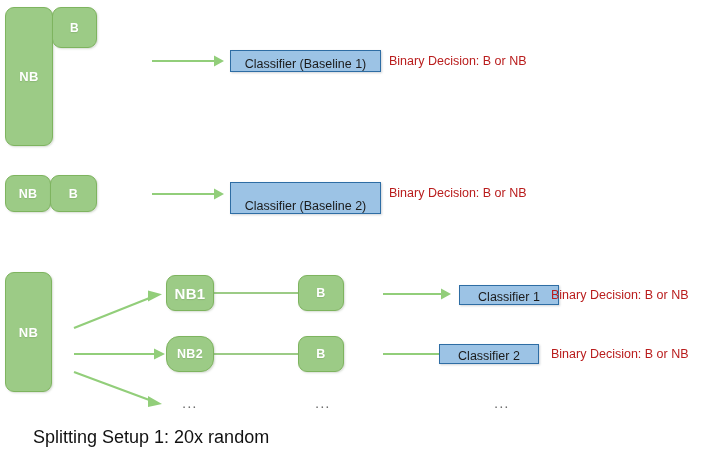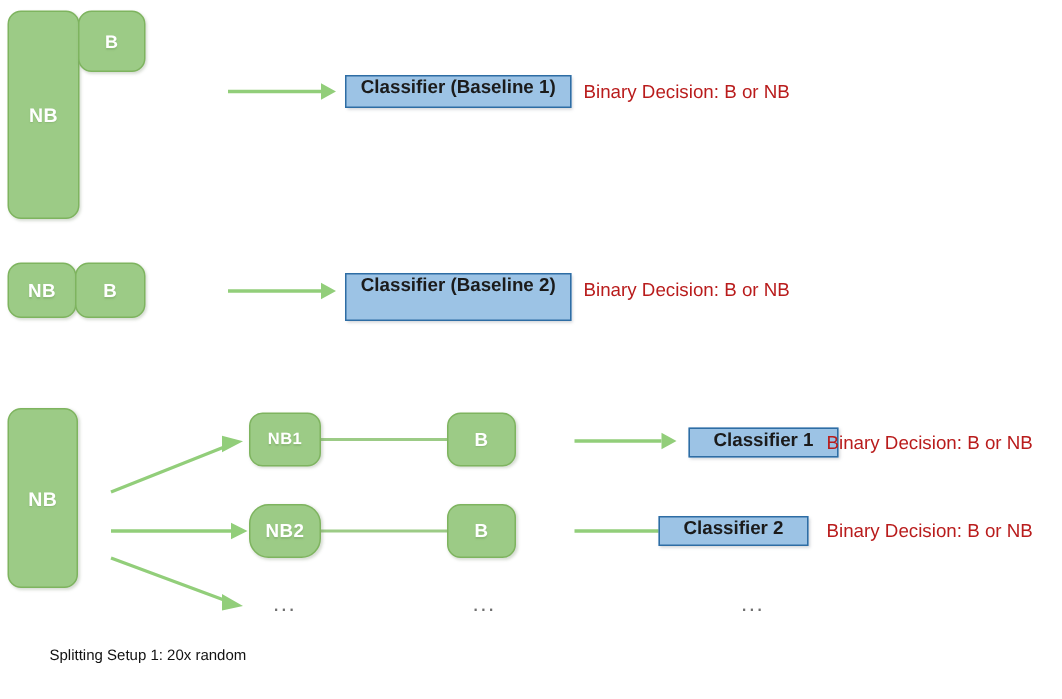--- a/index.html
+++ b/index.html
@@ -31,38 +31,38 @@
     letter-spacing: 0.3px;
     text-shadow: 0 1px 1px rgba(110,150,90,0.35);
     box-shadow: 1px 1px 2px rgba(120,140,110,0.30);
   }
   .classifier {
     position: absolute;
     background: #9CC3E5;
     border: 1px solid #2E6DA4;
     box-sizing: border-box;
     display: flex;
-    align-items: flex-start;
+    align-items: flex-end;
     justify-content: center;
     color: #1b1b1b;
     font-size: 12.5px;
-    font-weight: bold;
+    font-weight: normal;
     white-space: nowrap;
     box-shadow: 1px 1px 2px rgba(120,130,140,0.35);
   }
   .decision-text {
     position: absolute;
     color: #b91c1c;
     font-size: 12.5px;
     white-space: nowrap;
   }
   .caption {
     position: absolute;
     color: #111111;
-    font-size: 10px;
+    font-size: 18px;
     white-space: nowrap;
     line-height: 17px;
   }
   .dots {
     position: absolute;
     color: #6f6f6f;
     font-size: 15px;
     letter-spacing: 1px;
     line-height: 10px;
     white-space: nowrap;
@@ -138,21 +138,21 @@
     <polygon points="80,3.5 91,9 80,14.5" fill="#92CE7A"></polygon>
   </svg>
 
   <svg class="arrow-svg" style="left:74px; top:368px;" width="92" height="42" viewBox="0 0 92 42">
     <line x1="0" y1="4" x2="78" y2="33" stroke="#92CE7A" stroke-width="2.2"></line>
     <polygon points="74,28 88,36 74,39" fill="#92CE7A"></polygon>
   </svg>
 
   <div class="connector" style="left:210px; top:292px; width:92px;"></div>
 
-  <div class="node" style="left:166px; top:275px; width:48px; height:36px; font-size:11px;">
+  <div class="node" style="left:166px; top:275px; width:48px; height:36px; font-size:15px;">
     <span>NB1</span>
   </div>
 
   <div class="node" style="left:298px; top:275px; width:46px; height:36px; font-size:12.5px;">
     <span>B</span>
   </div>
 
   <svg class="arrow-svg" style="left:383px; top:285px;" width="68" height="18" viewBox="0 0 68 18">
     <line x1="0" y1="9" x2="58" y2="9" stroke="#92CE7A" stroke-width="2.2"></line>
     <polygon points="58,3.5 68,9 58,14.5" fill="#92CE7A"></polygon>

